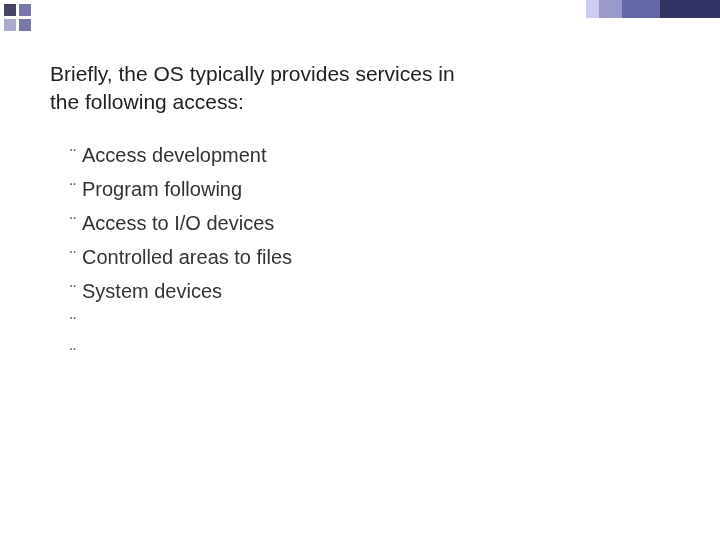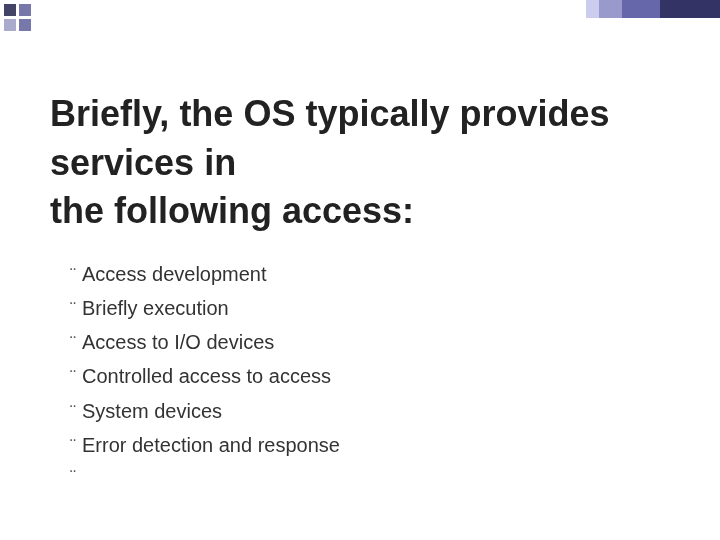--- a/index.html
+++ b/index.html
@@ -22,26 +22,25 @@
       top: 60px;
       left: 50px;
       right: 50px;
       bottom: 40px;
       display: flex;
       flex-direction: column;
       justify-content: flex-start;
     }
 
     .heading {
-      font-size: 36px;
-      font-weight: bold;
+      font-size: 21px;
+      font-weight: normal;
       color: #222222;
       line-height: 1.35;
       margin-bottom: 24px;
-      margin-top: 30px;
     }
 
     .list-container {
       display: flex;
       flex-direction: column;
       gap: 6px;
       padding-left: 20px;
     }
 
     .list-item {
@@ -139,35 +138,34 @@
     <span>the following access:</span>
   </div>
 
   <div class="list-container">
     <div class="list-item">
       <span class="bullet">¨</span>
       <span>Access  development</span>
     </div>
     <div class="list-item">
       <span class="bullet">¨</span>
-      <span>Briefly  execution</span>
+      <span>Program  following</span>
     </div>
     <div class="list-item">
       <span class="bullet">¨</span>
       <span>Access to I/O devices</span>
     </div>
     <div class="list-item">
       <span class="bullet">¨</span>
-      <span>Controlled access to access</span>
+      <span>Controlled areas to files</span>
     </div>
     <div class="list-item">
       <span class="bullet">¨</span>
       <span>System devices</span>
     </div>
     <div class="list-item">
       <span class="bullet">¨</span>
-      <span>Error detection and response</span>
     </div>
     <div class="list-item">
       <span class="bullet">¨</span>
     </div>
   </div>
 </div>
 
 </body></html>

